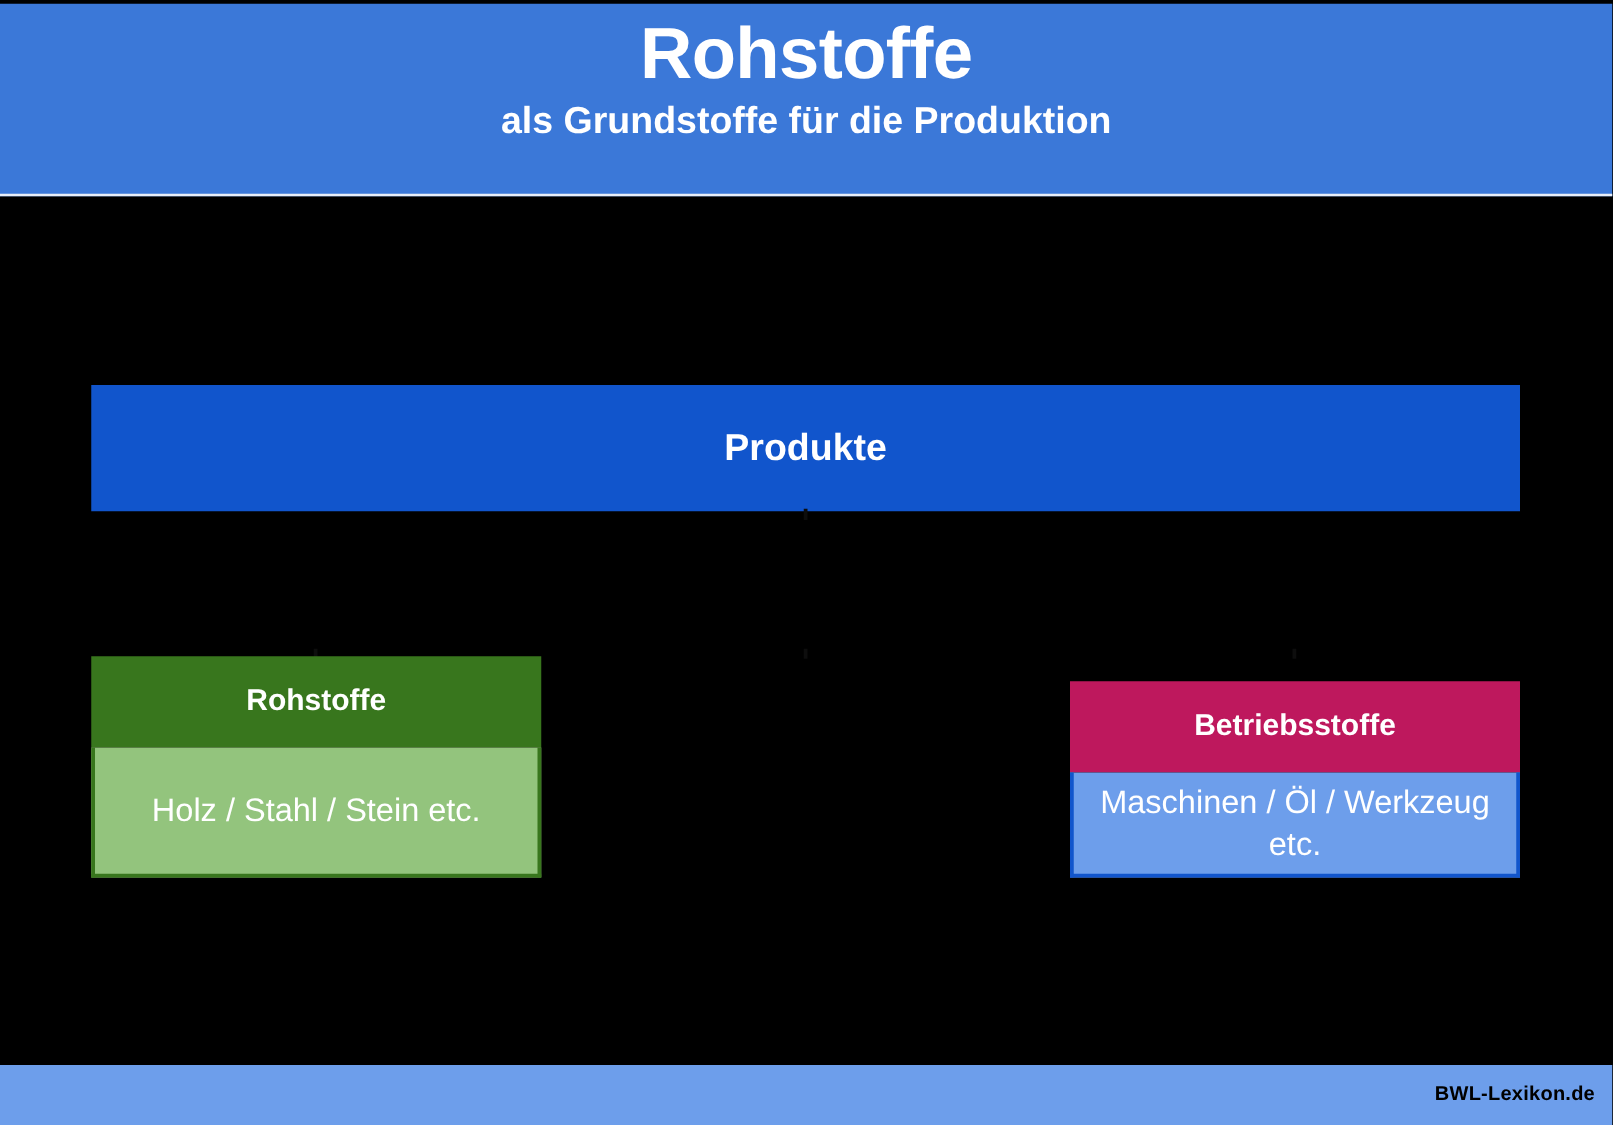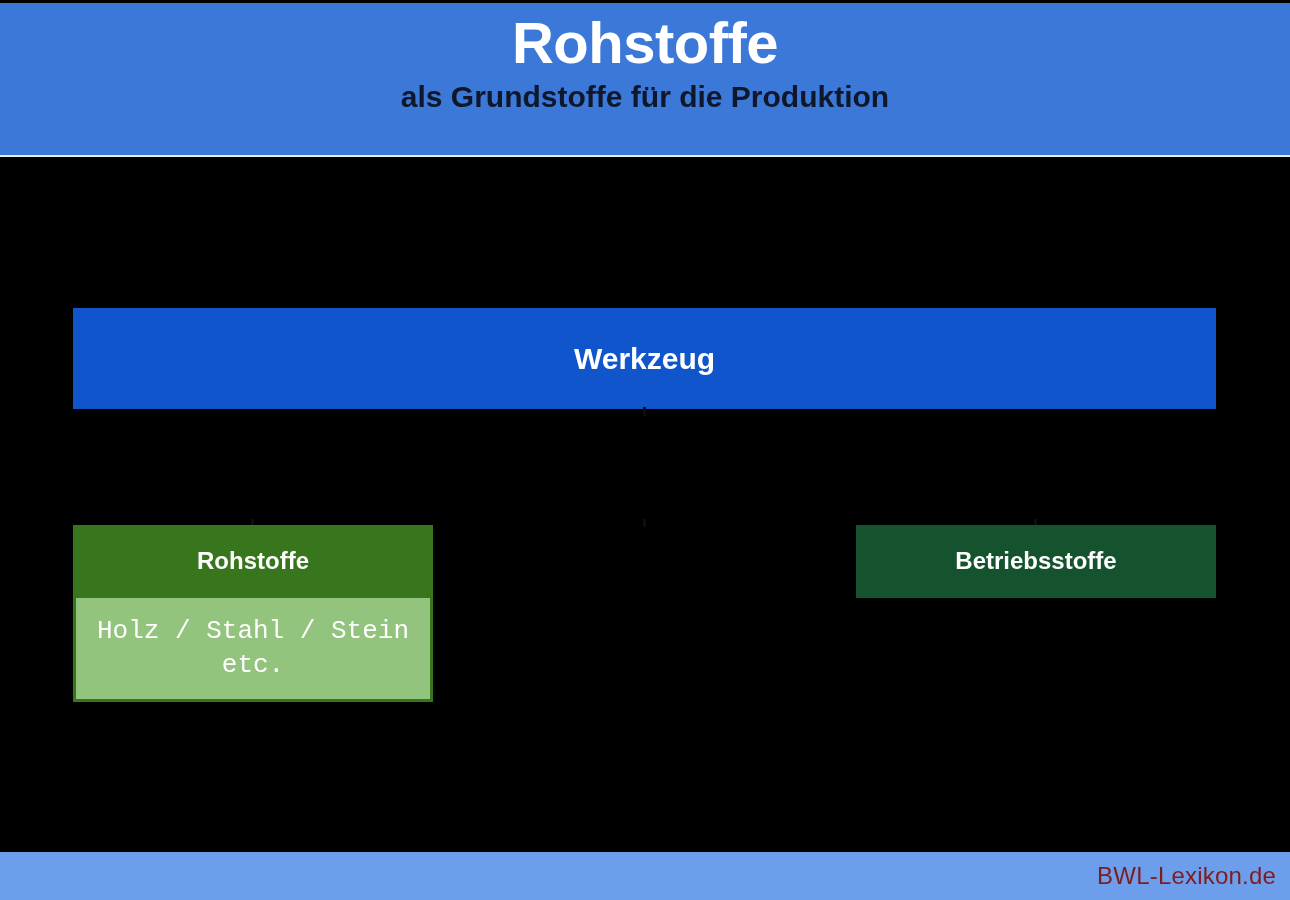--- a/index.html
+++ b/index.html
@@ -39,21 +39,21 @@
     font-weight:bold;
     color:#ffffff;
     line-height:1.12;
     letter-spacing:-0.5px;
     text-align:center;
     white-space:nowrap;
   }
   .header-subtitle {
     font-size:30px;
     font-weight:bold;
-    color:#0f172a;
+    color:#ffffff;
     line-height:1.25;
     text-align:center;
     margin-top:2px;
     white-space:nowrap;
   }
 
   
   .canvas {
     position:absolute;
     left:0; top:159px;
@@ -136,64 +136,63 @@
     line-height:1.28;
     text-align:center;
   }
 
   
   .node--green .node-head { background:#38761d; }
   .node--green .node-body {
     background:#93c47d;
     border:3px solid #38761d;
     border-top:none;
-    font-family:Liberation Mono, monospace;
-  }
-  
-  .node--blue .node-head { background:#14532d; }
+  }
+  
+  .node--blue .node-head { background:#be185d;margin-top:20px; }
   .node--blue .node-body {
     background:#6d9eeb;
     border:3px solid #1155cc;
     border-top:none;
   }
 
   
   .footer {
     position:absolute;
     left:0; top:852px;
     width:1290px;
     height:48px;
     background:#6d9eeb;
     display:flex;
     align-items:center;
     justify-content:flex-end;
     padding-right:14px;
   }
   .footer-brand {
-    font-size:24px;
-    font-weight:normal;
-    color:#7f1d1d;
+    font-size:16px;
+    font-weight:bold;
+    color:#000000;
     line-height:1.2;
     letter-spacing:0.2px;
   }
 </style>
 </head>
 <body>
 
 <div class="page">
 
   <div class="header">
     <div class="header-title">Rohstoffe</div>
     <div class="header-subtitle">als Grundstoffe für die Produktion</div>
   </div>
 
   <div class="canvas">
 
     <div class="node-produkte">
-      <span class="node-produkte-label">Werkzeug</span>
+      <span class="node-produkte-label">Produkte</span>
     </div>
 
     <div class="connector conn-down-produkte"></div>
     <div class="connector conn-up-a"></div>
     <div class="connector conn-up-b"></div>
     <div class="connector conn-up-c"></div>
 
     <div class="row">
 
       <div class="node node--green">
@@ -202,20 +201,23 @@
         </div>
         <div class="node-body">
           <span class="node-body-label">Holz / Stahl / Stein etc.</span>
         </div>
       </div>
 
       <div class="node node--blue">
         <div class="node-head">
           <span class="node-head-label">Betriebsstoffe</span>
         </div>
+        <div class="node-body">
+          <span class="node-body-label">Maschinen / Öl / Werkzeug etc.</span>
+        </div>
       </div>
 
 
     </div>
   </div>
 
   <div class="footer">
     <span class="footer-brand">BWL-Lexikon.de</span>
   </div>
 

